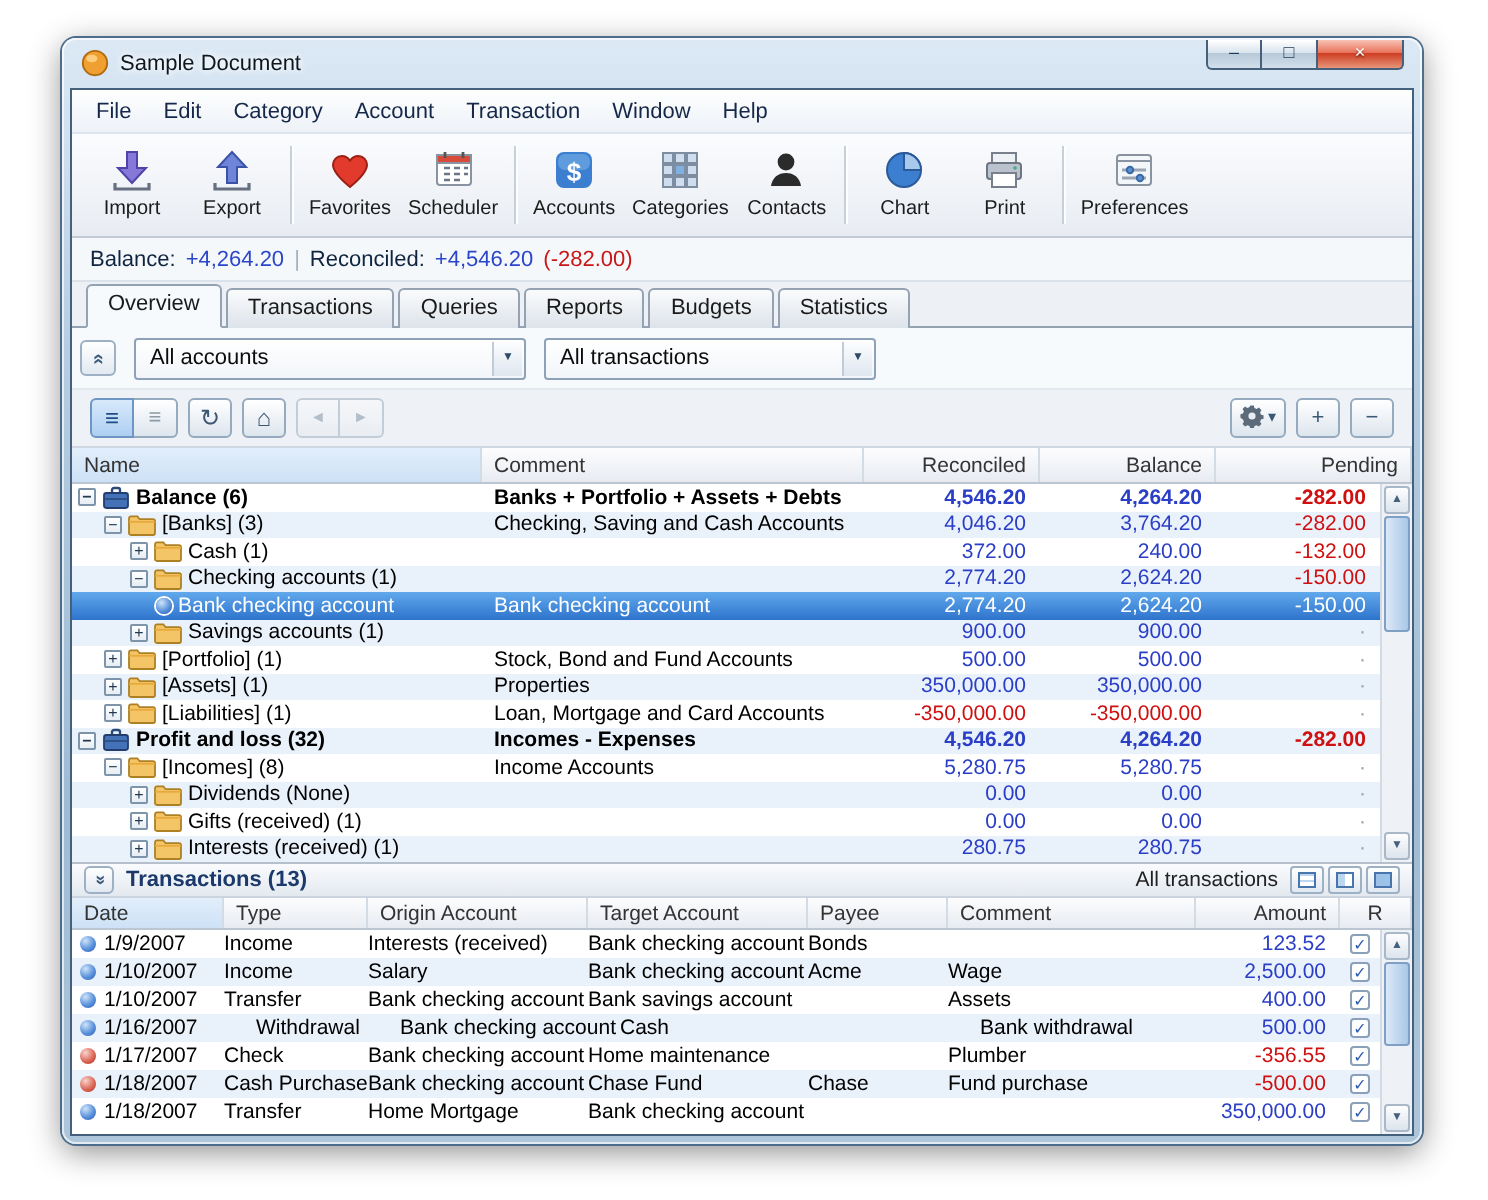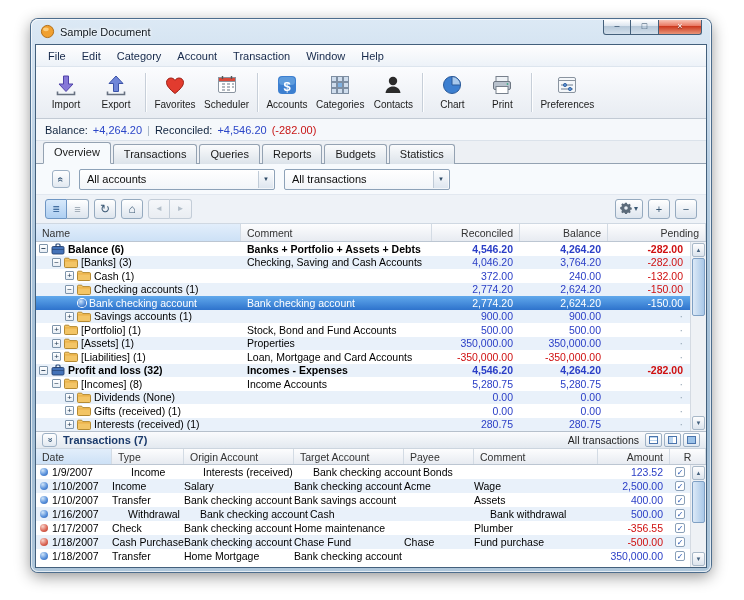--- a/index.html
+++ b/index.html
@@ -41,21 +41,21 @@
   .sval{color:#2b46c8}
   .ssep{color:#a3b2c2}
   .sneg{color:#c81616}
   
   .tabs{height:23px;flex:none;display:flex;gap:2px;align-items:flex-end;padding:0 7px;
         background:#edf0f4;border-bottom:1px solid #94a2b2}
   .tab{font-size:11px;color:#1a1a1a;padding:3px 10px 4px;border:1px solid #94a2b2;border-bottom:none;
        border-radius:3px 3px 0 0;background:linear-gradient(#fafbfc,#dce3ea);margin-bottom:-1px}
   .tab.active{background:#f7fafd;border-bottom:1px solid #f7fafd;padding-bottom:5px;position:relative;z-index:2}
   
-  .filterrow{height:31px;flex:none;display:flex;align-items:center;gap:9px;padding:0 16px;
+  .filterrow{height:31px;flex:none;display:flex;align-items:center;gap:9px;padding:0 4px;
              background:#f7fafd;border-bottom:1px solid #e2e8f0}
   .smallbtn{width:18px;height:18px;flex:none;border:1px solid #9db0c4;border-radius:3px;color:#3e5d7c;
             background:linear-gradient(#fff,#e2e9f1);display:flex;align-items:center;justify-content:center;font-size:10px}
   .rot-up{display:inline-block;transform:rotate(90deg);font-weight:bold}
   .rot-down{display:inline-block;transform:rotate(-90deg);font-weight:bold}
   .combo{height:21px;position:relative;display:flex;align-items:center;padding:0 22px 0 7px;
          border:1px solid #8da2b8;border-radius:2px;background:linear-gradient(#fff,#f2f5f9);
          font-size:11px;color:#0c0c0c;white-space:nowrap}
   .combo-arrow{position:absolute;top:1px;right:1px;bottom:1px;width:15px;border-left:1px solid #c0cbd7;
          background:linear-gradient(#fcfdfe,#dee6ef);display:flex;align-items:center;justify-content:center;
@@ -593,21 +593,21 @@
             <span class="num n-pos" style="width: 88px; flex: 0 0 auto;">280.75</span>
             <span class="num n-pos" style="width: 88px; flex: 0 0 auto;">280.75</span>
             <span class="num muted" style="width: 82px; flex: 0 0 auto;">·</span>
           </div>
         </div>
 
       <div class="transbar">
         <div class="smallbtn flat">
             <span class="rot-down">«</span>
           </div>
-        <span class="ttitle">Transactions (7)</span>
+        <span class="ttitle">Transactions (13)</span>
         <span class="tfilter">All transactions</span>
         <div class="miniicons">
           <div class="mbtn">
               <span class="mg mg1"></span>
             </div>
           <div class="mbtn">
               <span class="mg mg2"></span>
             </div>
           <div class="mbtn">
               <span class="mg mg3"></span>
@@ -631,21 +631,21 @@
           <div class="sarr">
               <span>▲</span>
             </div>
           <div class="sthumb" style="height:42px"></div>
           <div class="strack"></div>
           <div class="sarr">
               <span>▼</span>
             </div>
         </div>
       <div class="xrow">
-            <span class="cell-date" style="width: 95px; flex: 0 0 auto; align-items: center;">
+            <span class="cell-date" style="width: 76px; flex: 0 0 auto; align-items: center;">
               <span class="sphere pos"></span>
               <span>1/9/2007</span>
             </span>
             <span class="xcell" style="width: 72px; flex: 0 0 auto;">Income</span>
             <span class="xcell" style="width: 110px; flex: 0 0 auto;">Interests (received)</span>
             <span class="xcell" style="width: 110px; flex: 0 0 auto;">Bank checking account</span>
             <span class="xcell" style="width: 70px; flex: 0 0 auto;">Bonds</span>
             <span class="xcell" style="flex: 1 1 0%;"></span>
             <span class="num n-pos" style="width: 72px; flex: 0 0 auto;">123.52</span>
             <span class="rcell" style="width: 20px; flex: 0 0 auto;">

